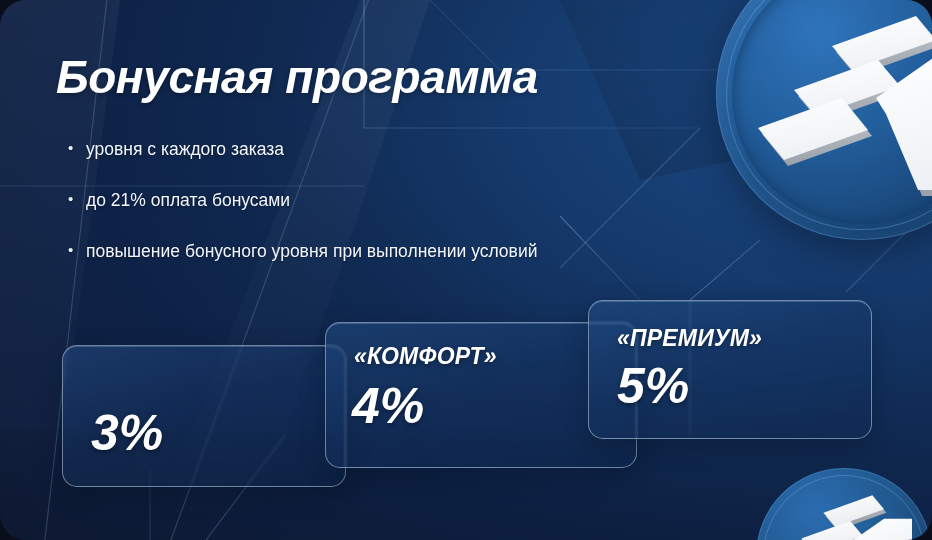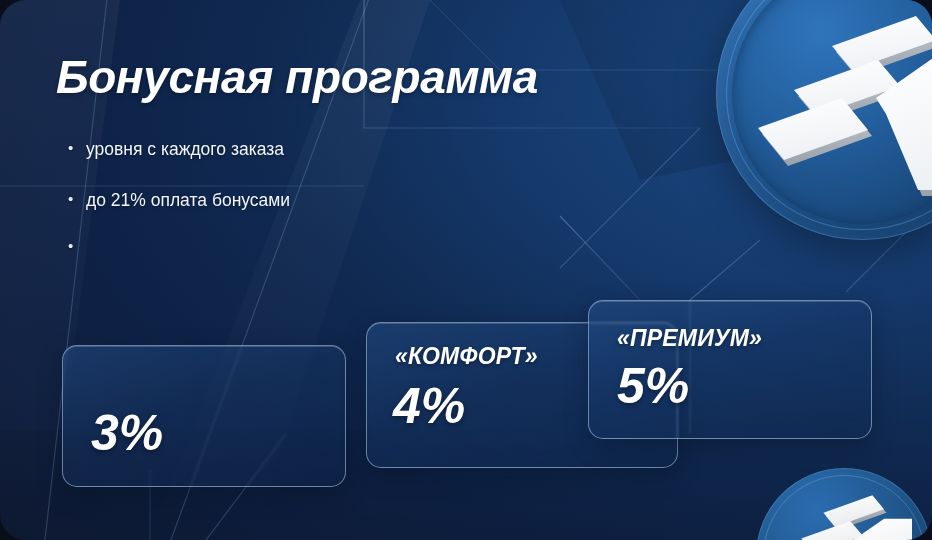--- a/index.html
+++ b/index.html
@@ -133,21 +133,21 @@
     font-style:italic;
     white-space:nowrap;
     text-shadow:0 2px 5px rgba(0,0,0,.38);
   }
 
   
   #tier-standard{ left:62px; top:345px; width:284px; height:142px; }
   #tier-standard .tname{ left:28px; top:24px; font-size:23px; }
   #tier-standard .tval { left:28px; top:58px; font-size:50px; }
   
-  #tier-comfort{ left:325px; top:322px; width:312px; height:146px;margin-left:41px; }
+  #tier-comfort{ left:325px; top:322px; width:312px; height:146px; }
   #tier-comfort .tname{ left:28px; top:20px; font-size:23px; }
   #tier-comfort .tval { left:26px; top:54px; font-size:50px; }
   
   #tier-premium{ left:588px; top:300px; width:284px; height:139px; }
   #tier-premium .tname{ left:28px; top:24px; font-size:23px; }
   #tier-premium .tval { left:28px; top:56px; font-size:50px; }
 </style>
 </head>
 <body>
 
@@ -276,20 +276,21 @@
     <div class="bullet">
       <span class="dot">•</span>
       <span>уровня с каждого заказа</span>
     </div>
     <div class="bullet">
       <span class="dot">•</span>
       <span>до 21% оплата бонусами</span>
     </div>
     <div class="bullet">
       <span class="dot">•</span>
+      <span>повышение бонусного уровня при выполнении условий</span>
     </div>
   </div>
 
   <div class="tier" id="tier-standard">
     <div class="tval">3%</div>
   </div>
 
   <div class="tier" id="tier-comfort">
     <div class="tname">«КОМФОРТ»</div>
     <div class="tval">4%</div>

